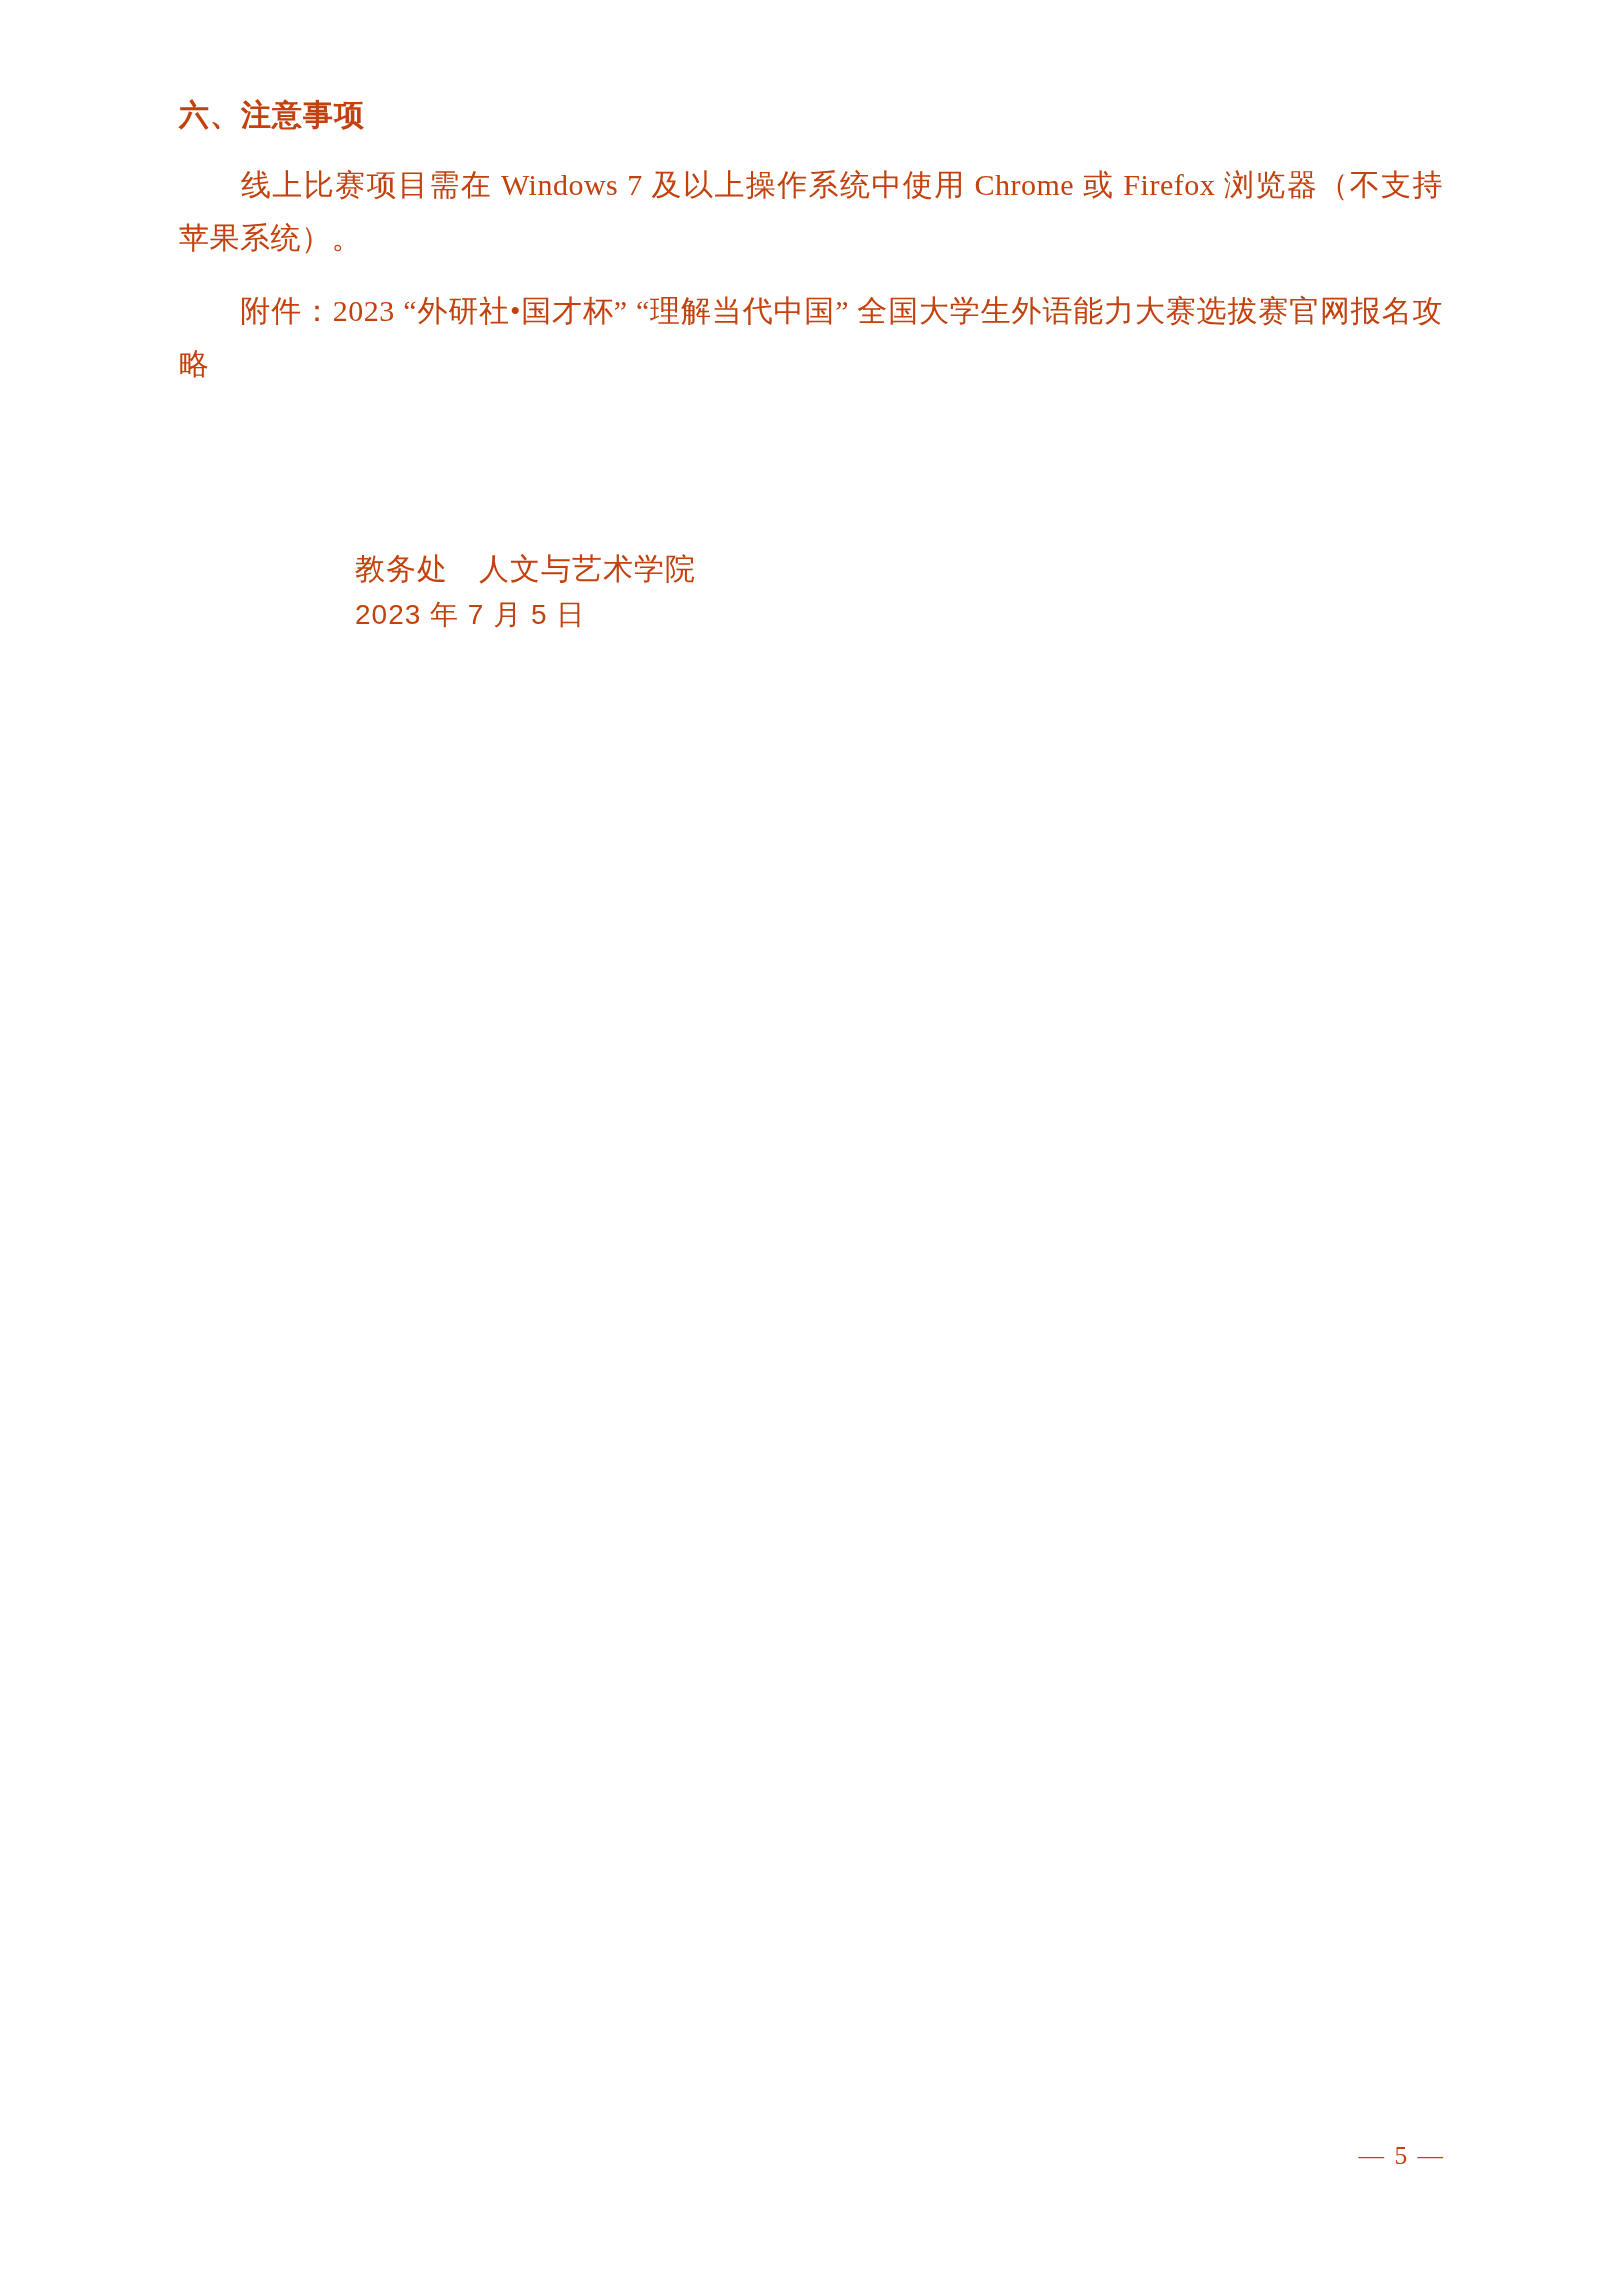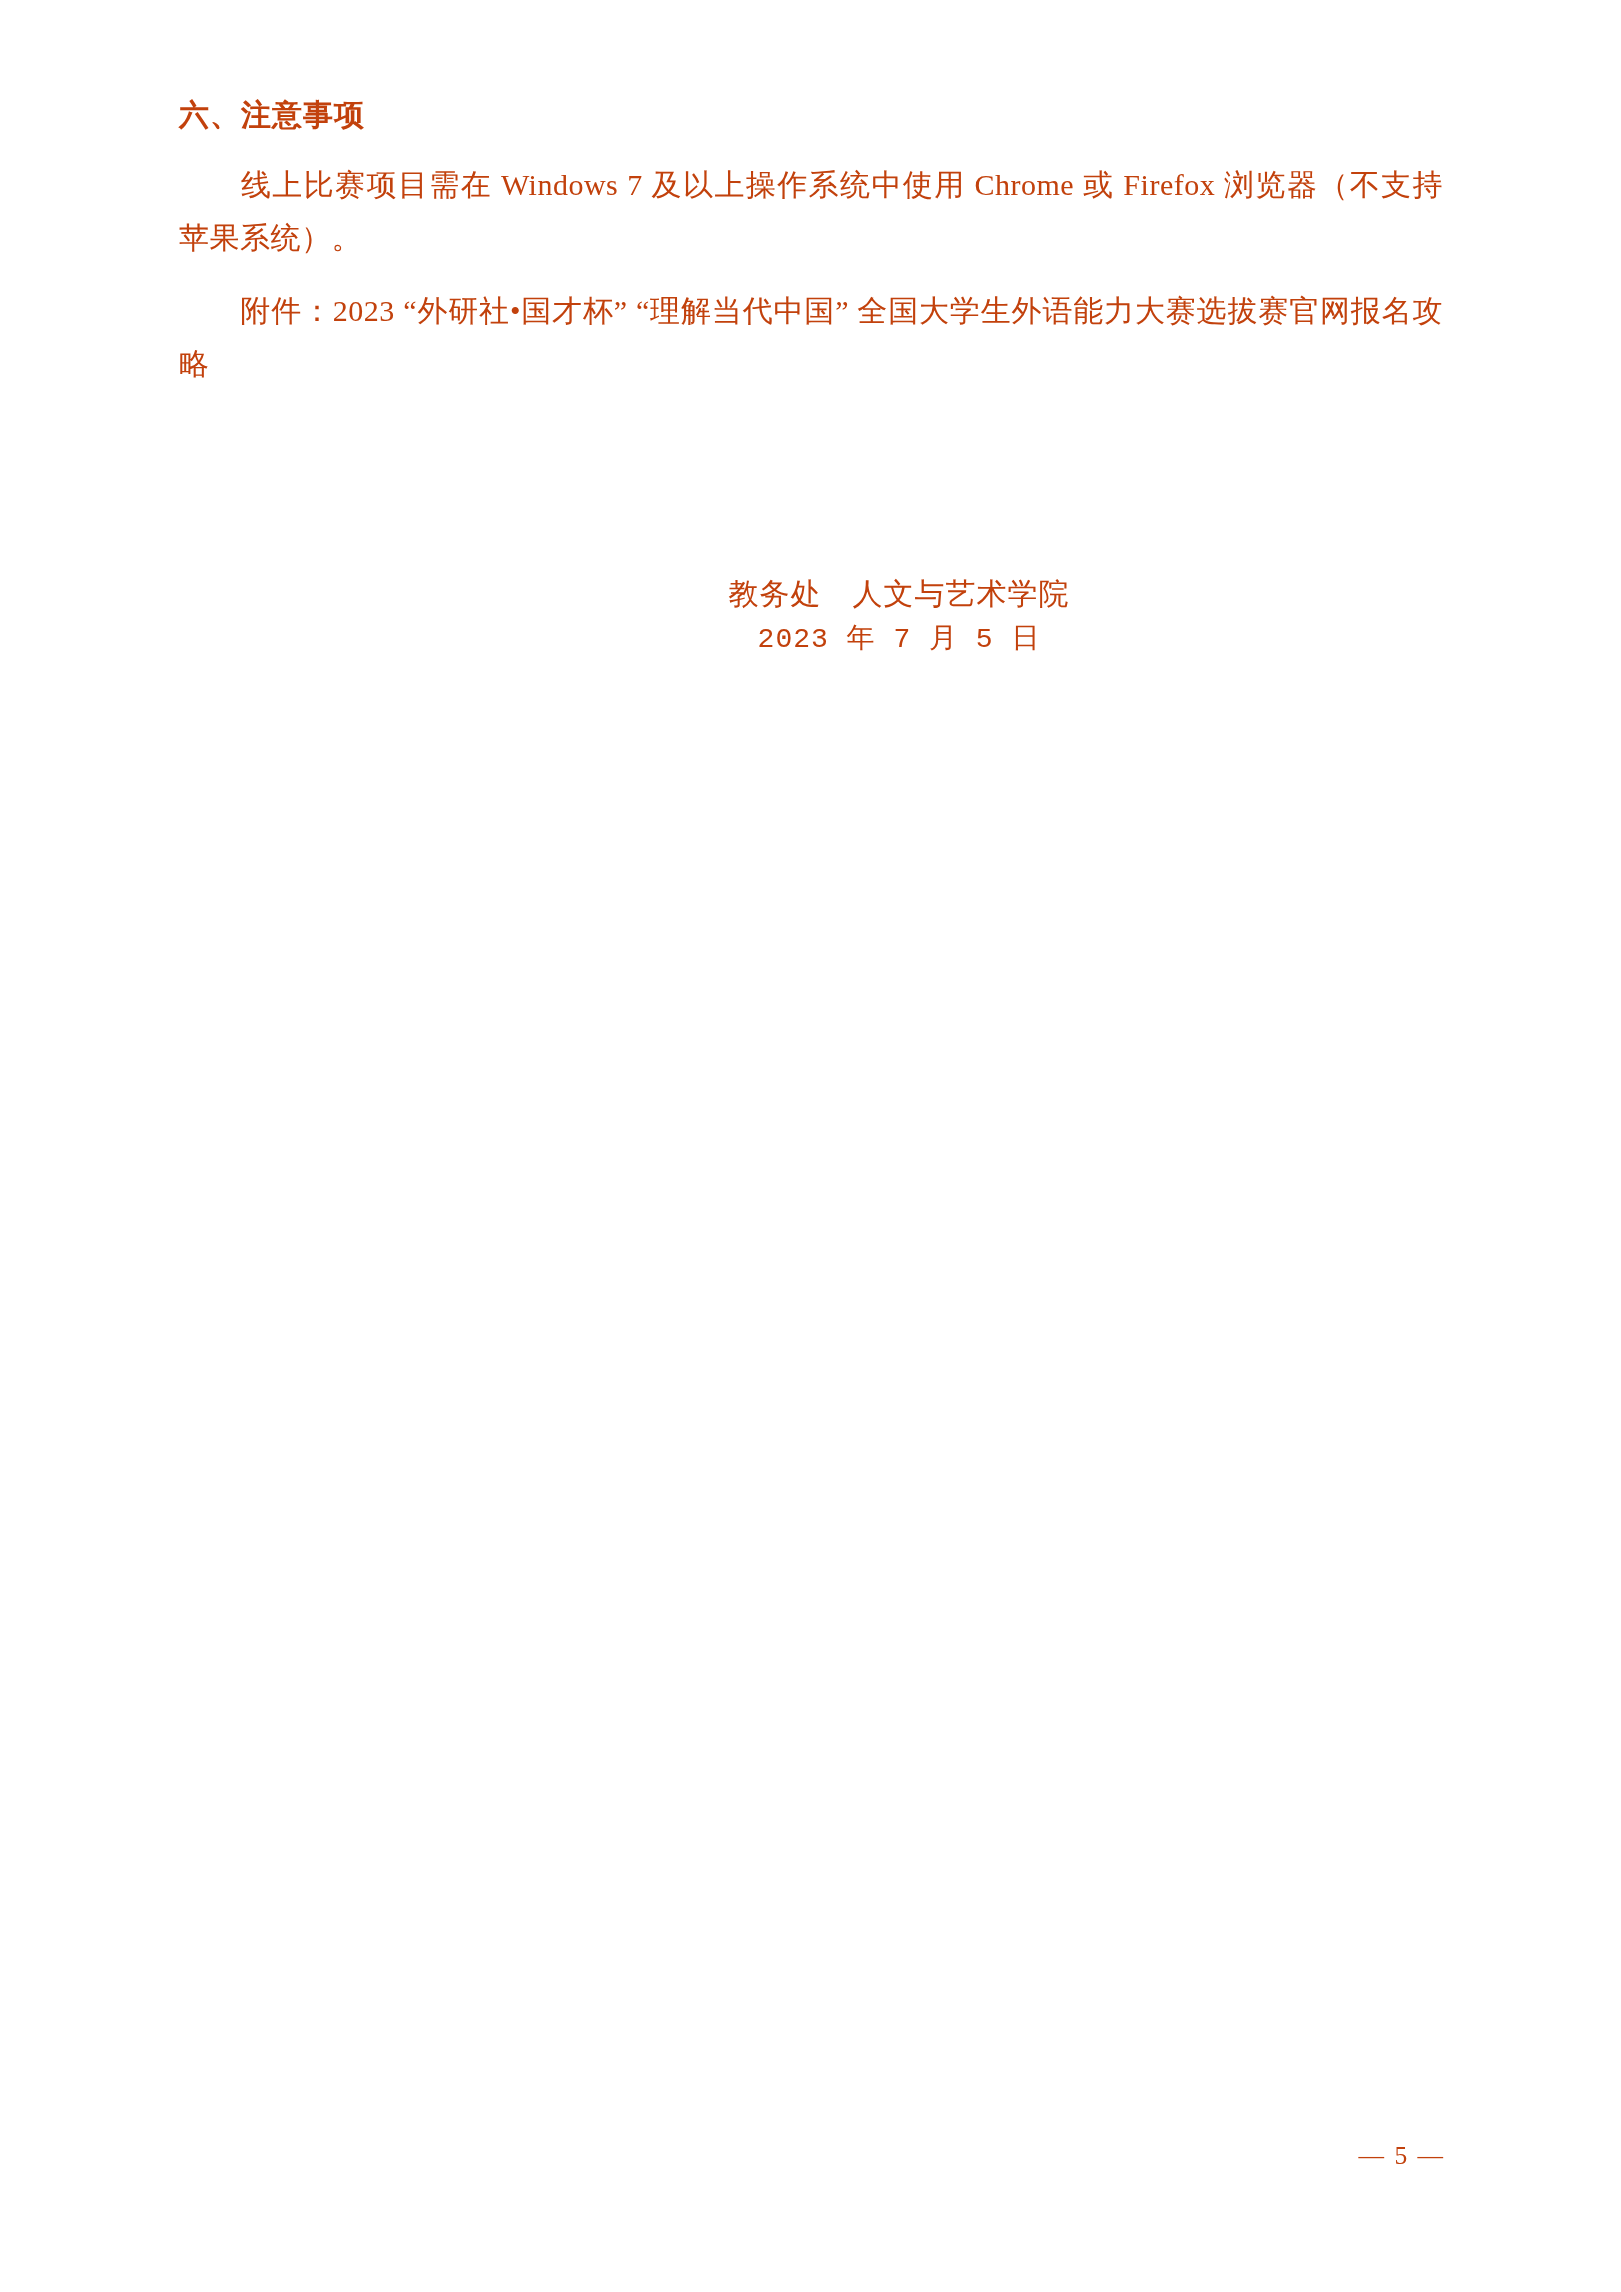--- a/index.html
+++ b/index.html
@@ -40,32 +40,32 @@
     letter-spacing: 0.5px;
   }
   .para .indent {
     display: inline-block;
     width: 61px;
   }
   .spacer-block {
     height: 82px;
   }
   .signature {
-    margin-top: 78px;
-    text-align: center;
+    margin-top: 53px;
+    text-align: left;
     padding-left: 176px;
   }
   .signature .line {
     font-size: 30px;
     line-height: 1.6;
     letter-spacing: 1px;
     white-space: pre;
   }
   .signature .line.date {
-    font-family: Liberation Mono, monospace;
+    font-family: Liberation Sans, sans-serif;
     font-size: 28px;
     letter-spacing: 1px;
   }
   .page-number {
     position: absolute;
     right: 176px;
     bottom: 122px;
     font-size: 25.5px;
     font-family: "Liberation Serif", serif;
     letter-spacing: 2px;

